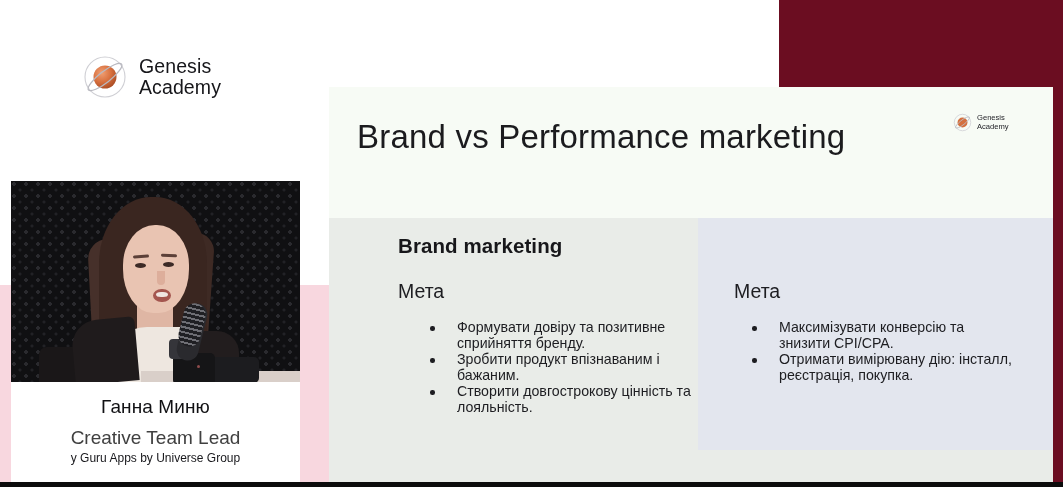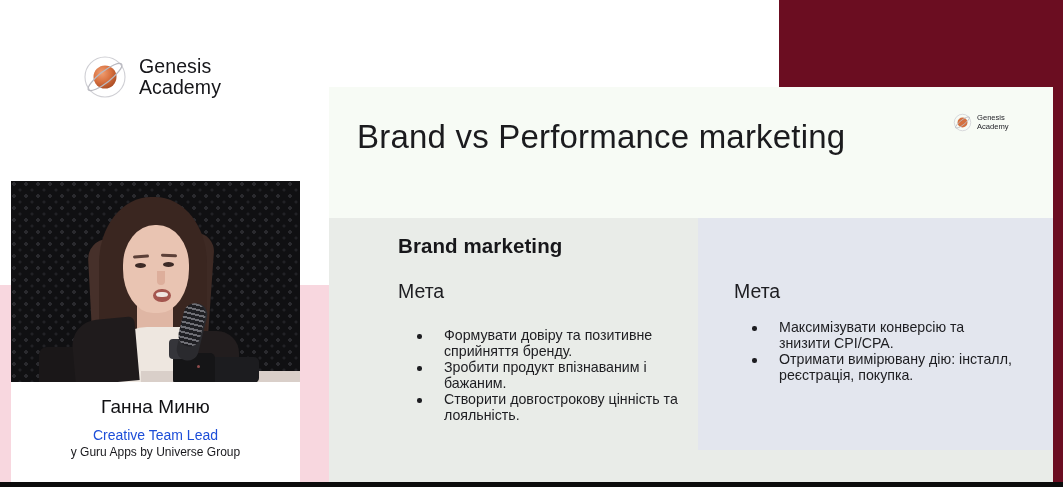--- a/index.html
+++ b/index.html
@@ -151,21 +151,21 @@
   }
 
   .name-card{
     position:absolute; left:11px; top:382px; width:289px; height:100px;
     background:#ffffff; text-align:center;
   }
   .sp-name{
     margin-top:14px; font-size:19px; font-weight:400; color:#111114;
     letter-spacing:.1px;
   }
-  .sp-role{ margin-top:9px; font-size:14px; color:#1d4ed8; font-weight:400; }
+  .sp-role{ margin-top:9px; font-size:19px; color:#404040; font-weight:400; }
   .sp-org{ margin-top:2px; font-size:12px; color:#18181c; font-weight:400; }
 
   
   .slide{
     position:absolute; left:329px; top:87px; width:724px; height:395px;
     background:#e9ece8; overflow:hidden;text-decoration:underline;
   }
   .slide-head{
     position:absolute; left:0; top:0; width:724px; height:131px;
     background:#f7fbf5;
@@ -205,21 +205,21 @@
   .col-sub{
     position:absolute; top:62px;
     font-size:19.5px; font-weight:400; color:#1d1d21;
   }
   .col.left .col-sub{ left:69px; }
   .col.right .col-sub{ left:36px; }
 
   ul.bullets{
     position:absolute; top:102px; list-style:none;
   }
-  .col.left ul.bullets{ left:82px; width:272px;margin-top:8px; }
+  .col.left ul.bullets{ left:95px; width:272px; }
   .col.right ul.bullets{ left:48px; width:268px; }
   ul.bullets li{
     position:relative; padding-left:33px;
     font-size:14.2px; line-height:15.6px; color:#1d1d21;
     margin-bottom:1px;
   }
   ul.bullets li::before{
     content:""; position:absolute; left:6px; top:6px;
     width:4.5px; height:4.5px; background:#1d1d21; border-radius:50%;
   }

